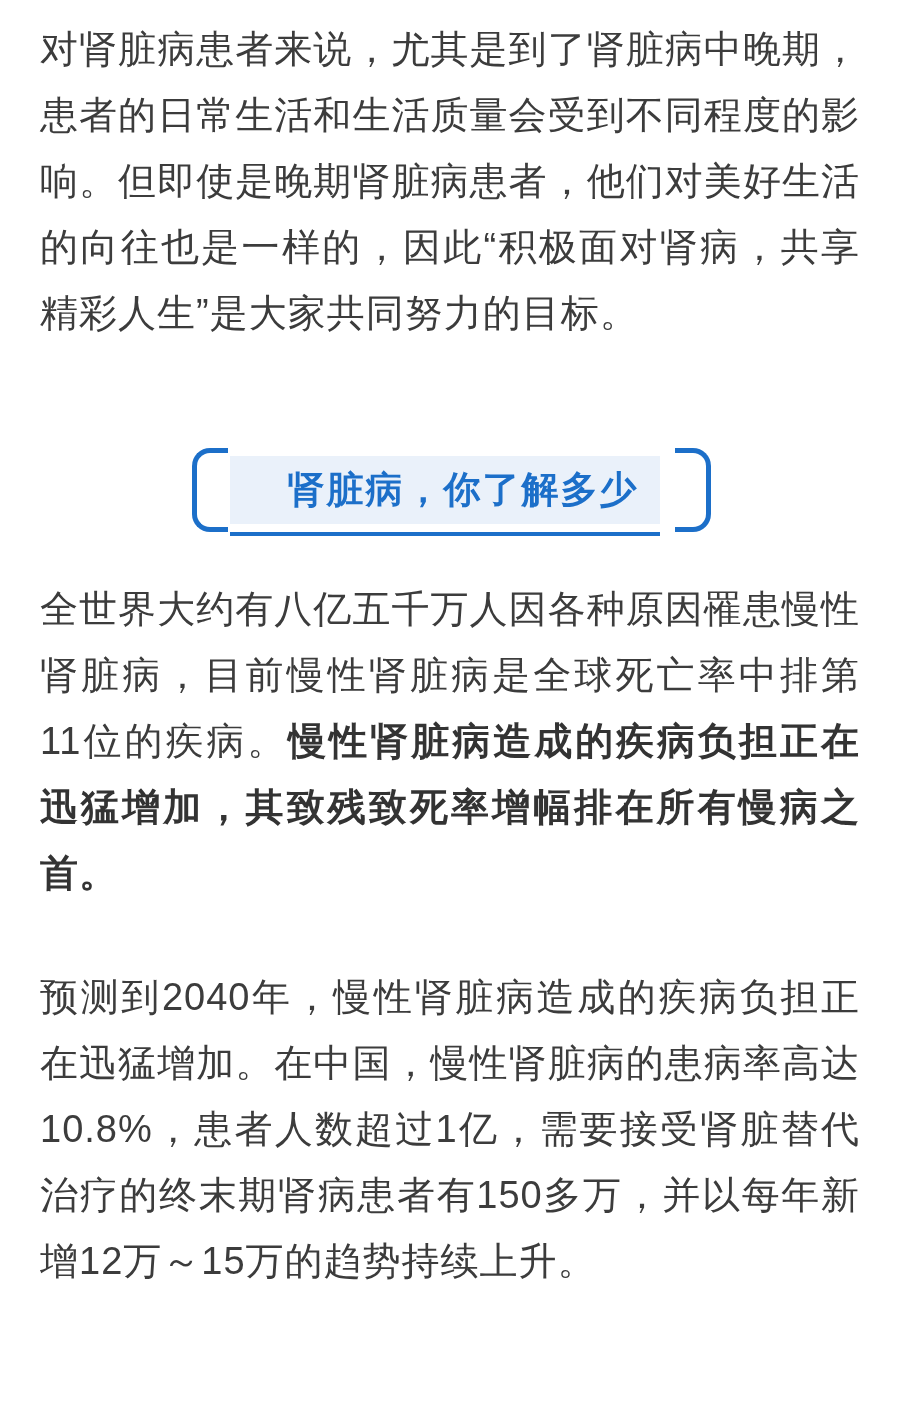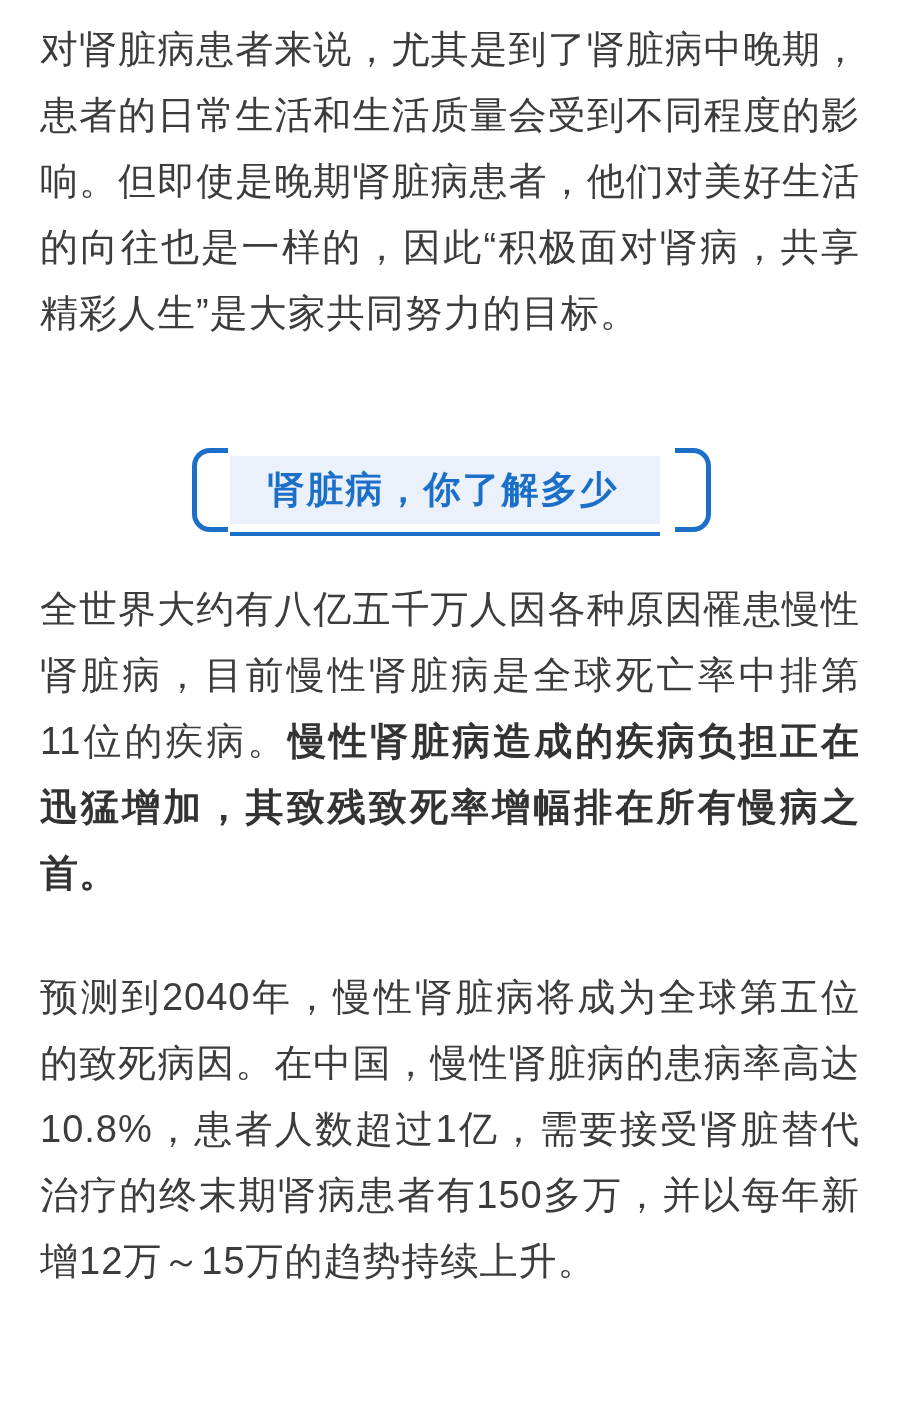--- a/index.html
+++ b/index.html
@@ -56,21 +56,21 @@
   .head-band {
     position: absolute;
     left: 190px;
     top: 14px;
     width: 430px;
     height: 68px;
     background: #eaf1fa;
   }
   .head-text {
     position: absolute;
-    left: 188px;
+    left: 208px;
     top: 14px;
     width: 430px;
     height: 68px;
     line-height: 68px;
     text-align: center;
     font-size: 37px;
     font-weight: bold;
     letter-spacing: 2px;
     color: #1c6fc9;
     white-space: nowrap;
@@ -127,16 +127,16 @@
       <div class="head-text">肾脏病，你了解多少</div>
       <div class="head-underline"></div>
     </div>
   </div>
 
   <p class="para">
     <span>全世界大约有八亿五千万人因各种原因罹患慢性肾脏病，目前慢性肾脏病是全球死亡率中排第11位的疾病。</span><span class="bold">慢性肾脏病造成的疾病负担正在迅猛增加，其致残致死率增幅排在所有慢病之首。</span>
   </p>
 
   <p class="para spaced">
-    <span>预测到2040年，慢性肾脏病将成为全球第五位的致死病因。在中国，慢性肾脏病的患病率高达10.8%，患者人数超过1亿，需要接受肾脏替代治疗的终末期肾病患者有150多万，并以每年新增12万～15万的趋势持续上升。</span>
+    <span>预测到2040年，慢性肾脏病造成的疾病负担正在迅猛增加。在中国，慢性肾脏病的患病率高达10.8%，患者人数超过1亿，需要接受肾脏替代治疗的终末期肾病患者有150多万，并以每年新增12万～15万的趋势持续上升。</span>
   </p>
 
 </div>
 
 </body></html>

